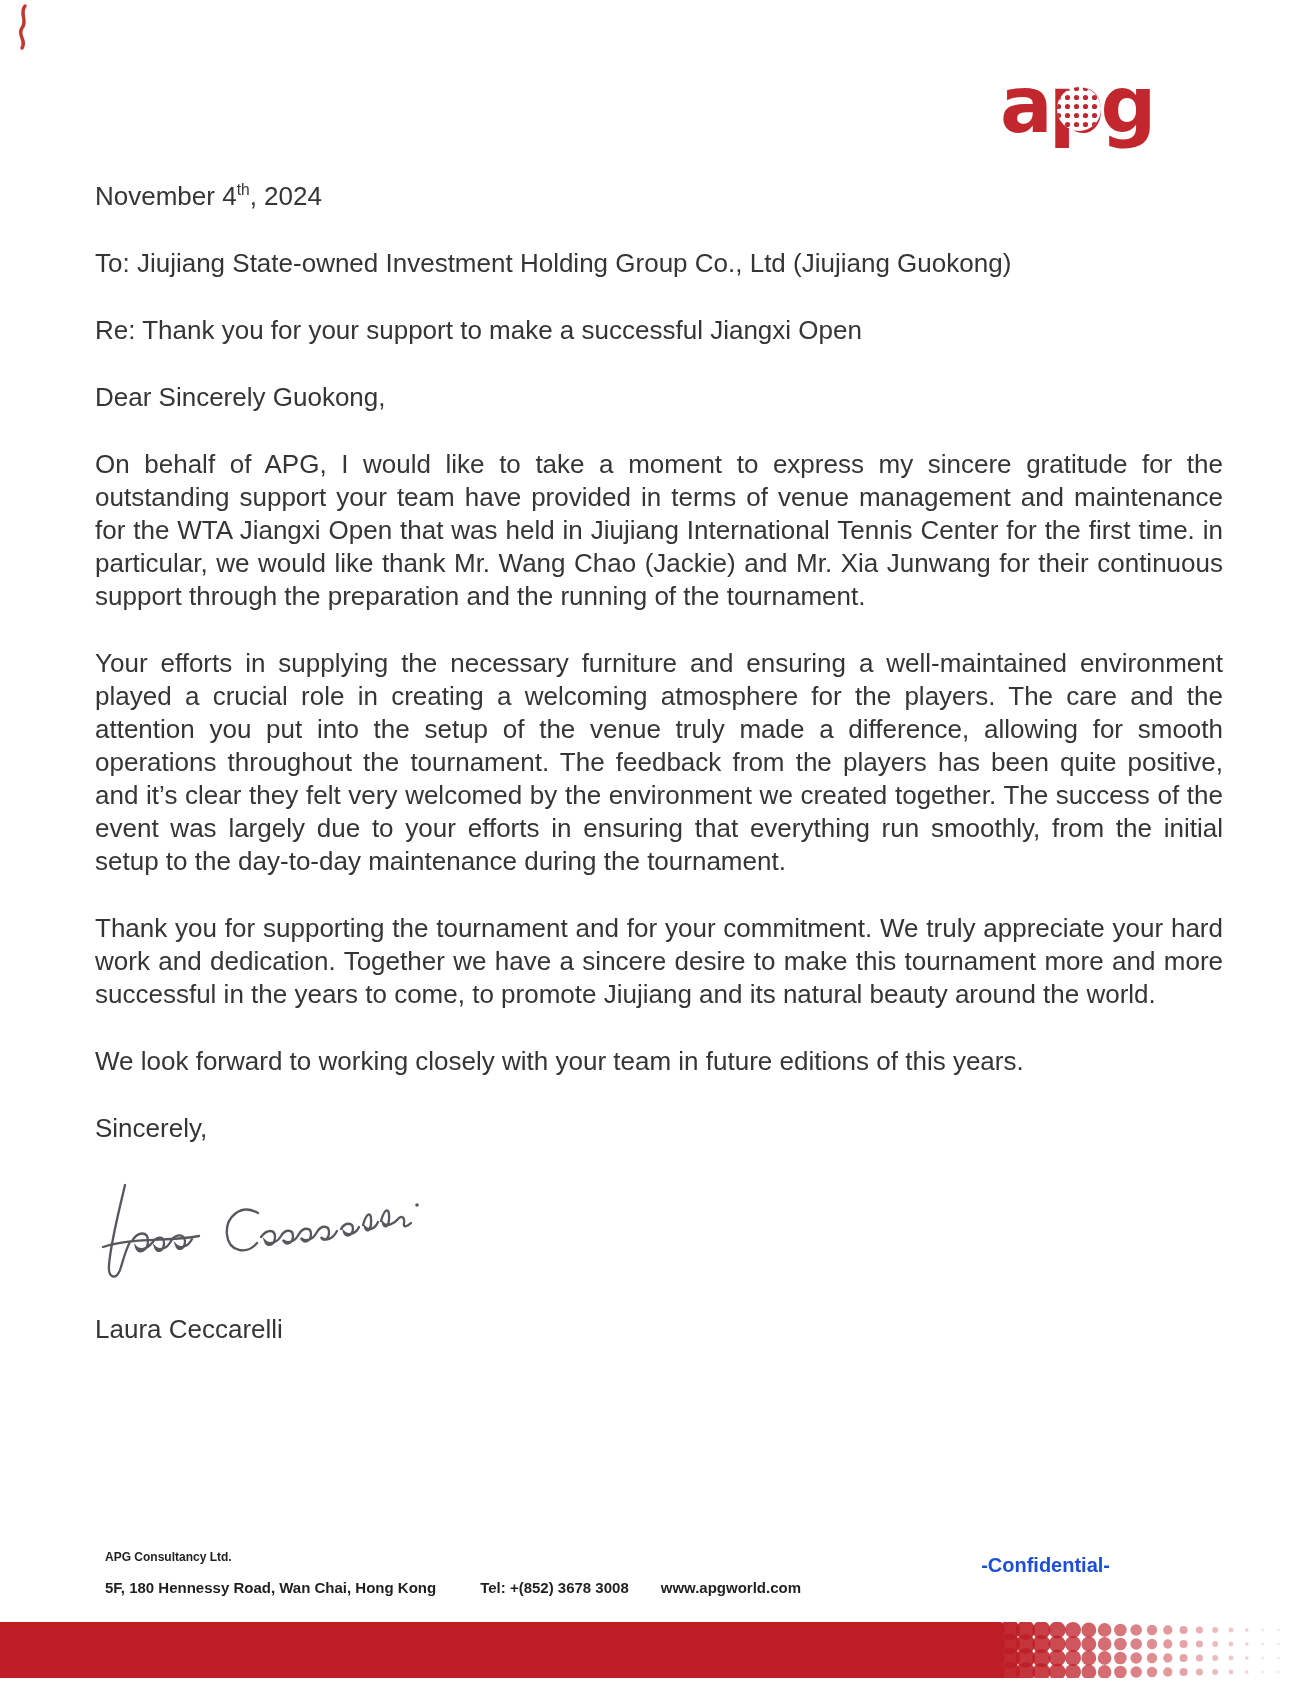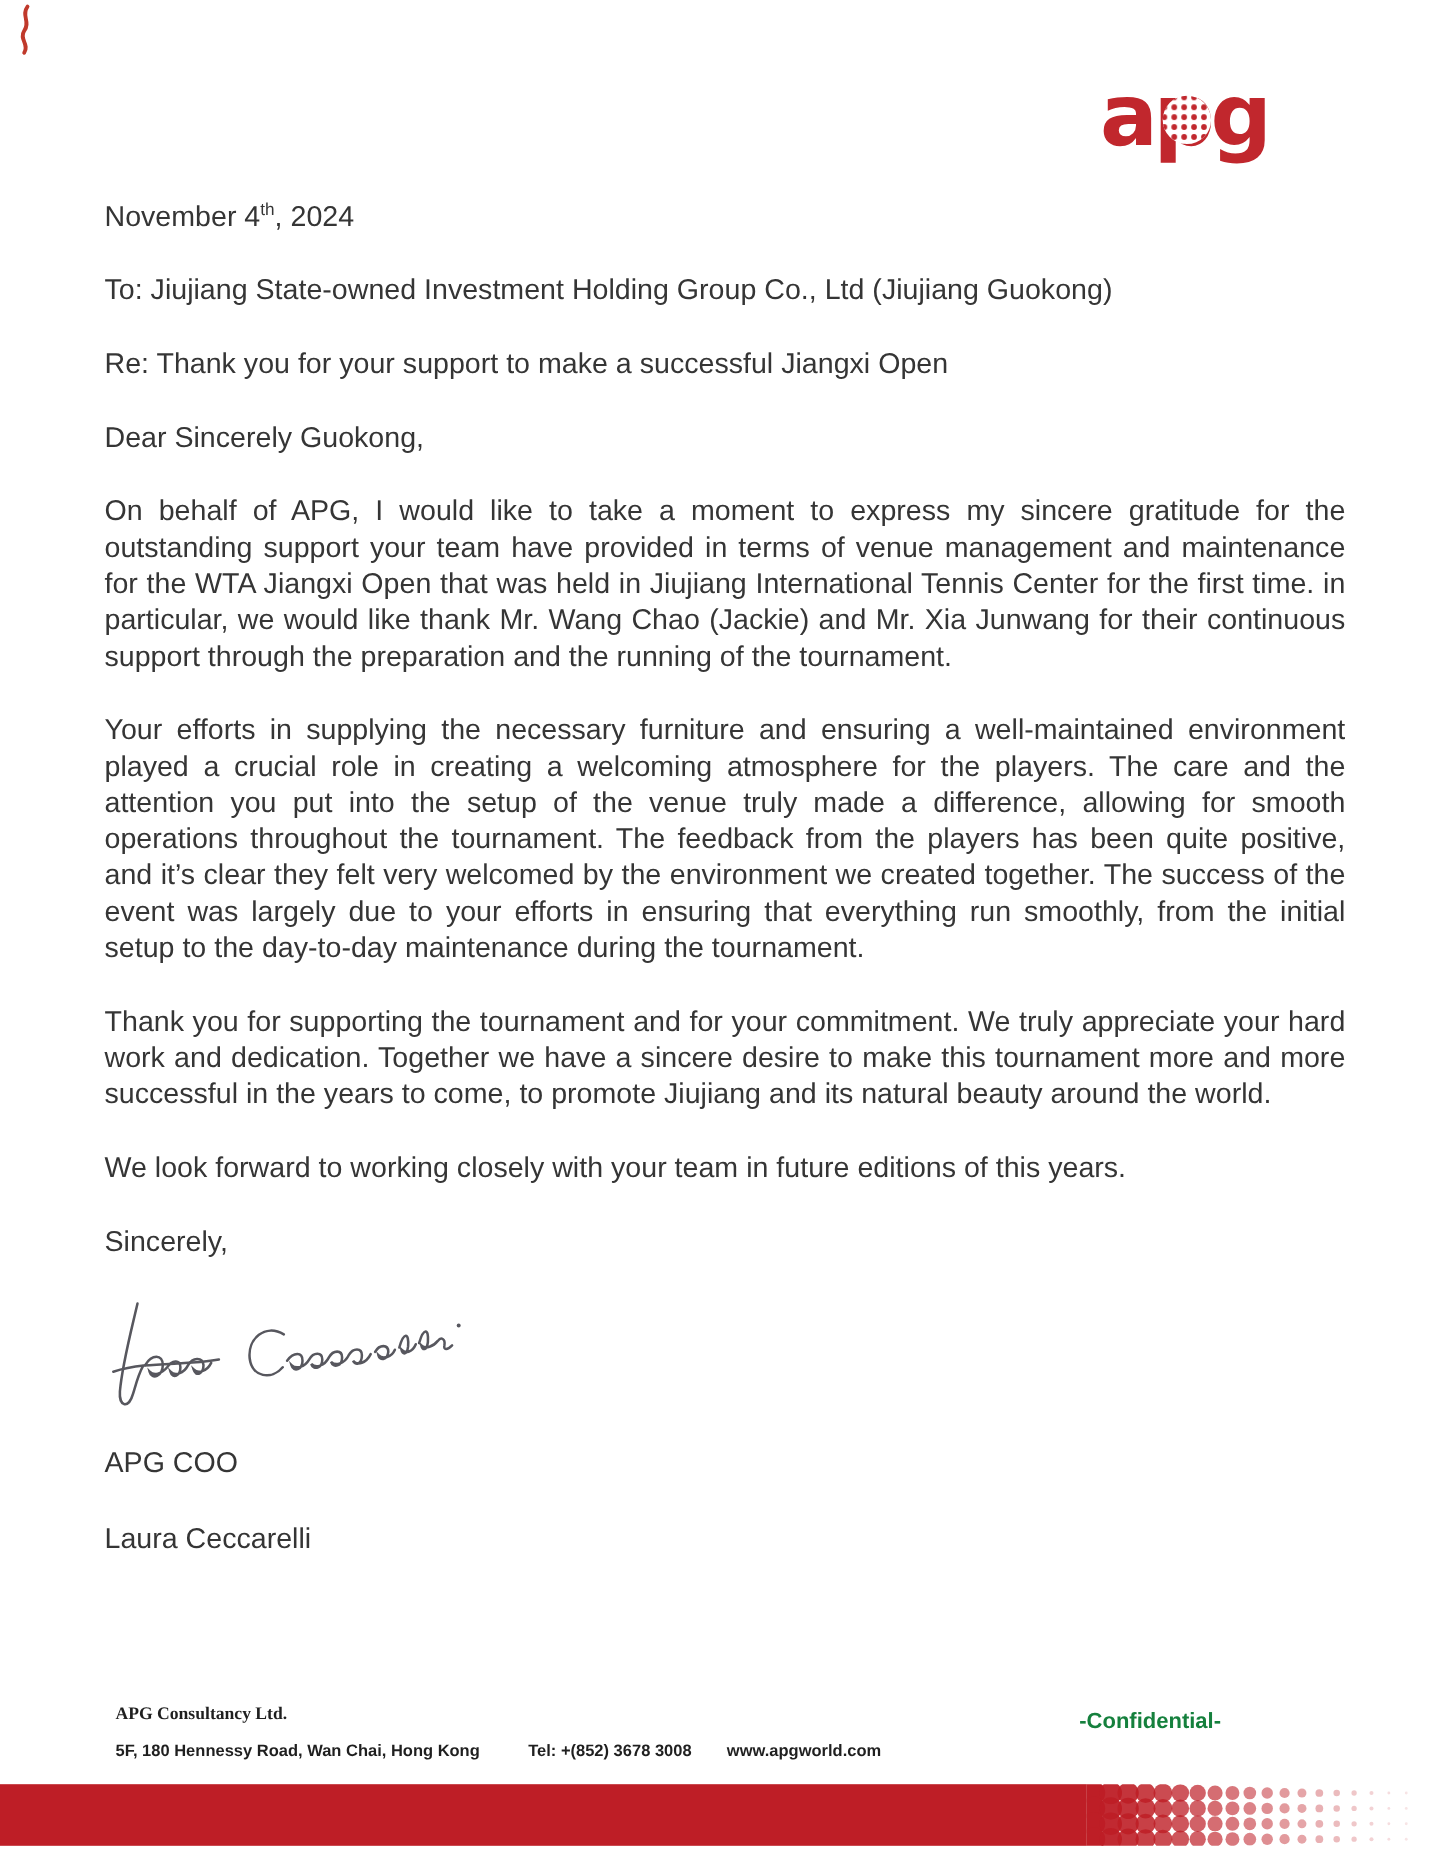--- a/index.html
+++ b/index.html
@@ -22,27 +22,27 @@
   .hline{margin:0 0 34px 0;}
   .para{margin:0 0 34px 0;text-align:justify;}
   .para-last{margin:0 0 34px 0;}
   sup.ord{font-size:60%;vertical-align:super;line-height:0;}
   .signature{display:block;margin:34px 0 22px 0;}
   .signer-title{margin:0 0 36px 0;}
   .signer-name{margin:0;}
   .footer-left{
     position:absolute;left:105px;top:1550px;color:#1f1f1f;
   }
-  .footer-company{font-size:16px;font-weight:bold;margin:0 0 7px 0;font-family:Liberation Serif, serif;}
+  .footer-company{font-size:12px;font-weight:bold;margin:0 0 7px 0;}
   .footer-row{font-size:15px;font-weight:bold;white-space:nowrap;}
   .footer-row .sep{display:inline-block;width:44px;}
   .footer-row .sep2{display:inline-block;width:32px;}
   .confidential{
     position:absolute;top:1554px;right:190px;
-    font-size:20px;font-weight:bold;color:#15803d;
+    font-size:20px;font-weight:bold;color:#1d4ed8;
   }
   .band{position:absolute;left:0;bottom:4px;height:56px;display:flex;}
   .band-solid{width:988px;height:56px;}
 </style>
 </head>
 <body>
 
 <div class="page">
 
   <svg class="corner-mark" width="30" height="52" viewBox="0 0 30 52">
@@ -85,21 +85,20 @@
         <path d="M8,68 C40,58 72,63 104,57"></path>
         <path d="M163,34 C146,24 130,38 132,56 C134,73 152,76 162,64"></path>
         <path d="M166,58 C172,50 180,50 180,58 C180,66 172,69 170,62 C174,66 182,64 186,57 C190,50 198,50 198,57 C198,65 190,67 188,61 C192,65 200,63 204,55 C208,48 216,48 216,55 C216,63 208,65 206,59 C210,63 218,61 222,53 C226,46 234,46 234,53 C234,61 228,63 226,58 C230,63 238,60 242,52"></path>
         <path d="M246,50 C250,43 258,43 258,50 C257,58 250,58 249,53 C253,57 261,55 264,48"></path>
         <path d="M268,46 C272,32 277,32 276,45 C275,53 271,53 270,48 C274,52 280,50 283,43"></path>
         <path d="M286,42 C290,28 295,28 294,41 C293,49 289,49 288,44 C292,48 299,45 303,40 C306,36 310,38 309,44 C308,49 312,48 316,44"></path>
         <circle cx="322" cy="26" r="1.8" fill="#45454d" stroke="none"></circle>
       </g>
     </svg>
 
-    <p class="signer-title">APG COO</p>
     <p class="signer-name">Laura Ceccarelli</p>
   </div>
 
   <div class="footer-left">
     <p class="footer-company">APG Consultancy Ltd.</p>
     <p class="footer-row">
       <span>5F, 180 Hennessy Road, Wan Chai, Hong Kong</span><span class="sep"></span><span>Tel: +(852) 3678 3008</span><span class="sep2"></span><span>www.apgworld.com</span>
     </p>
   </div>
 

